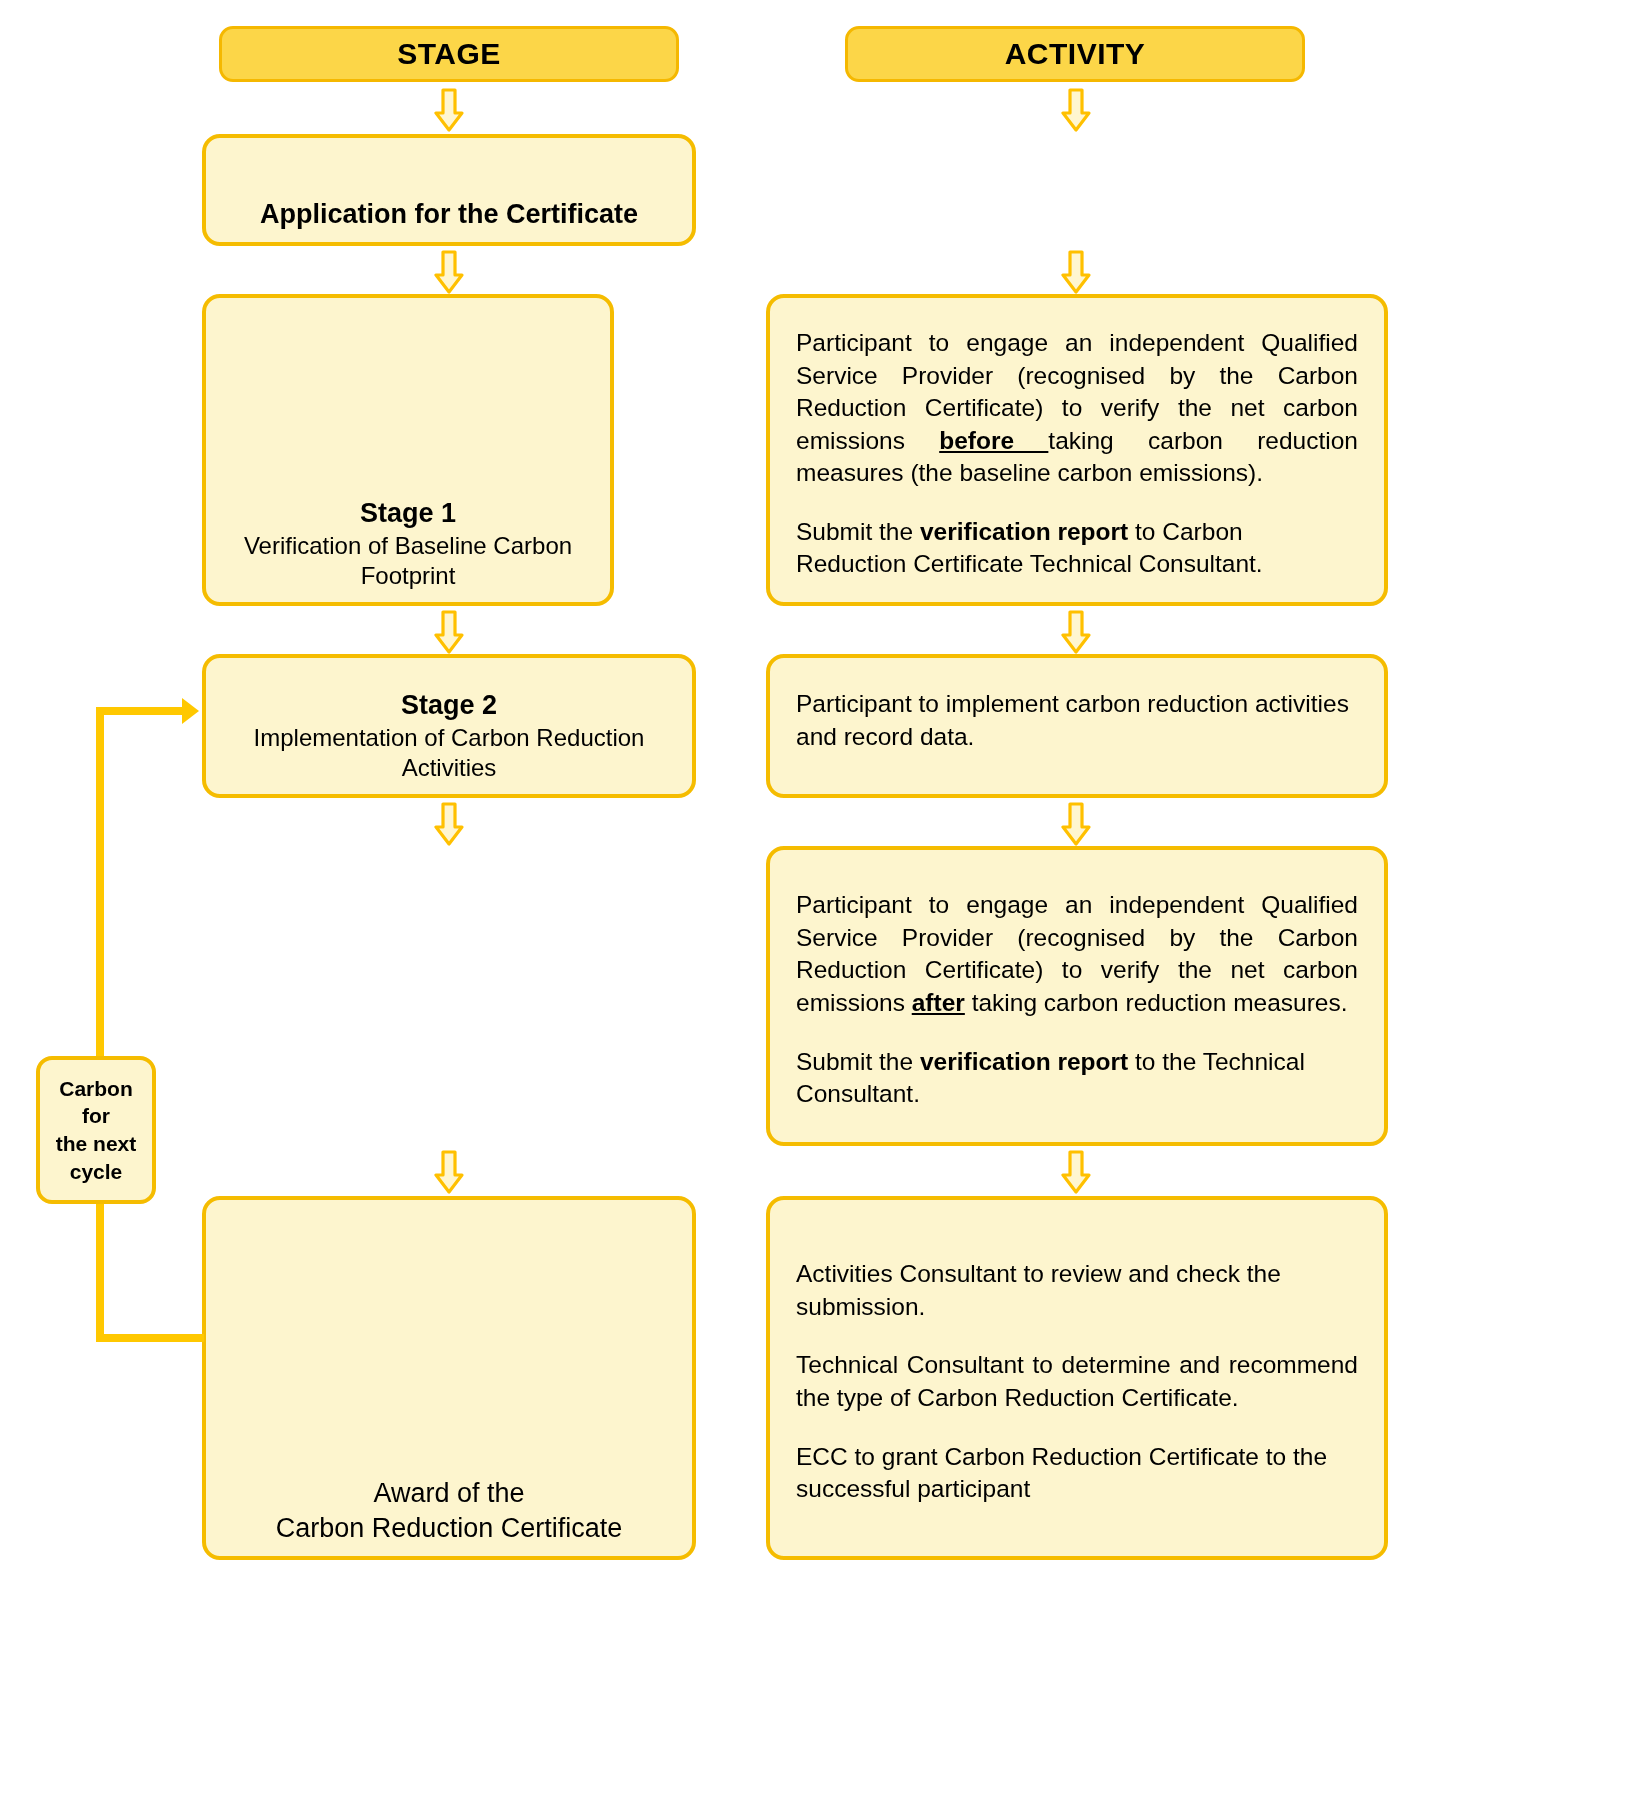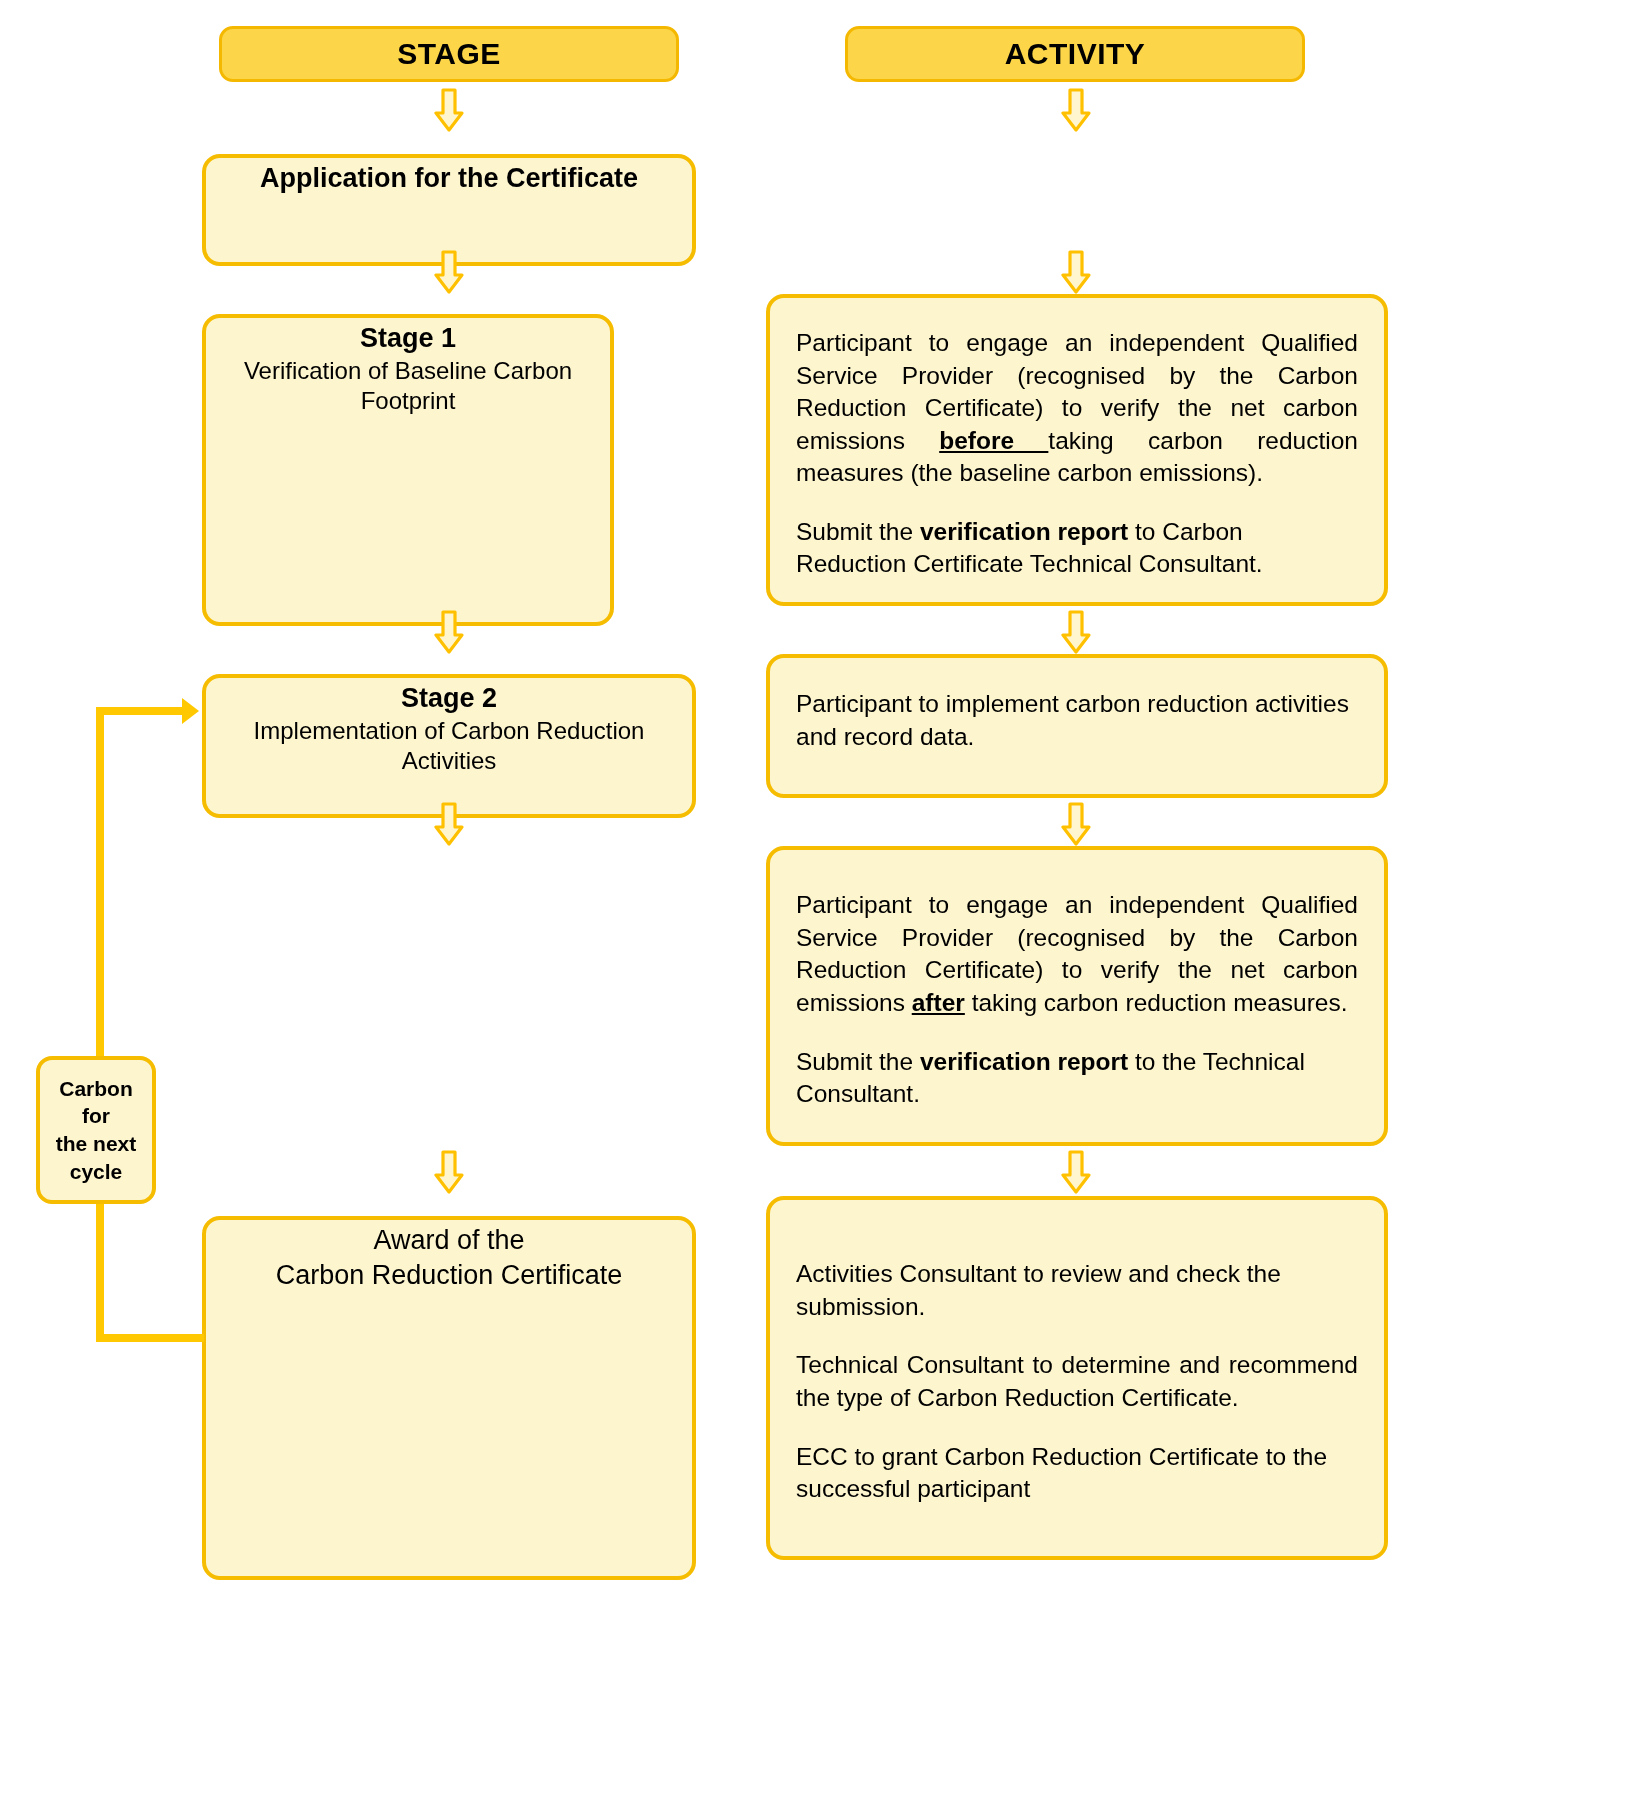--- a/index.html
+++ b/index.html
@@ -39,25 +39,24 @@
   .box {
     position: absolute;
     background: #FDF5CE;
     border: 4px solid #F5BC00;
     border-radius: 18px;
     box-sizing: border-box;
   }
   .stage-box {
     display: flex;
     align-items: center;
-    justify-content: flex-start;
+    justify-content: flex-end;
     text-align: center;
     flex-direction: column;
-    padding: 3px 22px;
-    margin-top: 20px;
+    padding: 10px 22px;
   }
   .stage-title {
     font-weight: bold;
     font-size: 27px;
     line-height: 1.28;
   }
   .stage-sub {
     font-size: 24px;
     line-height: 1.28;
   }

